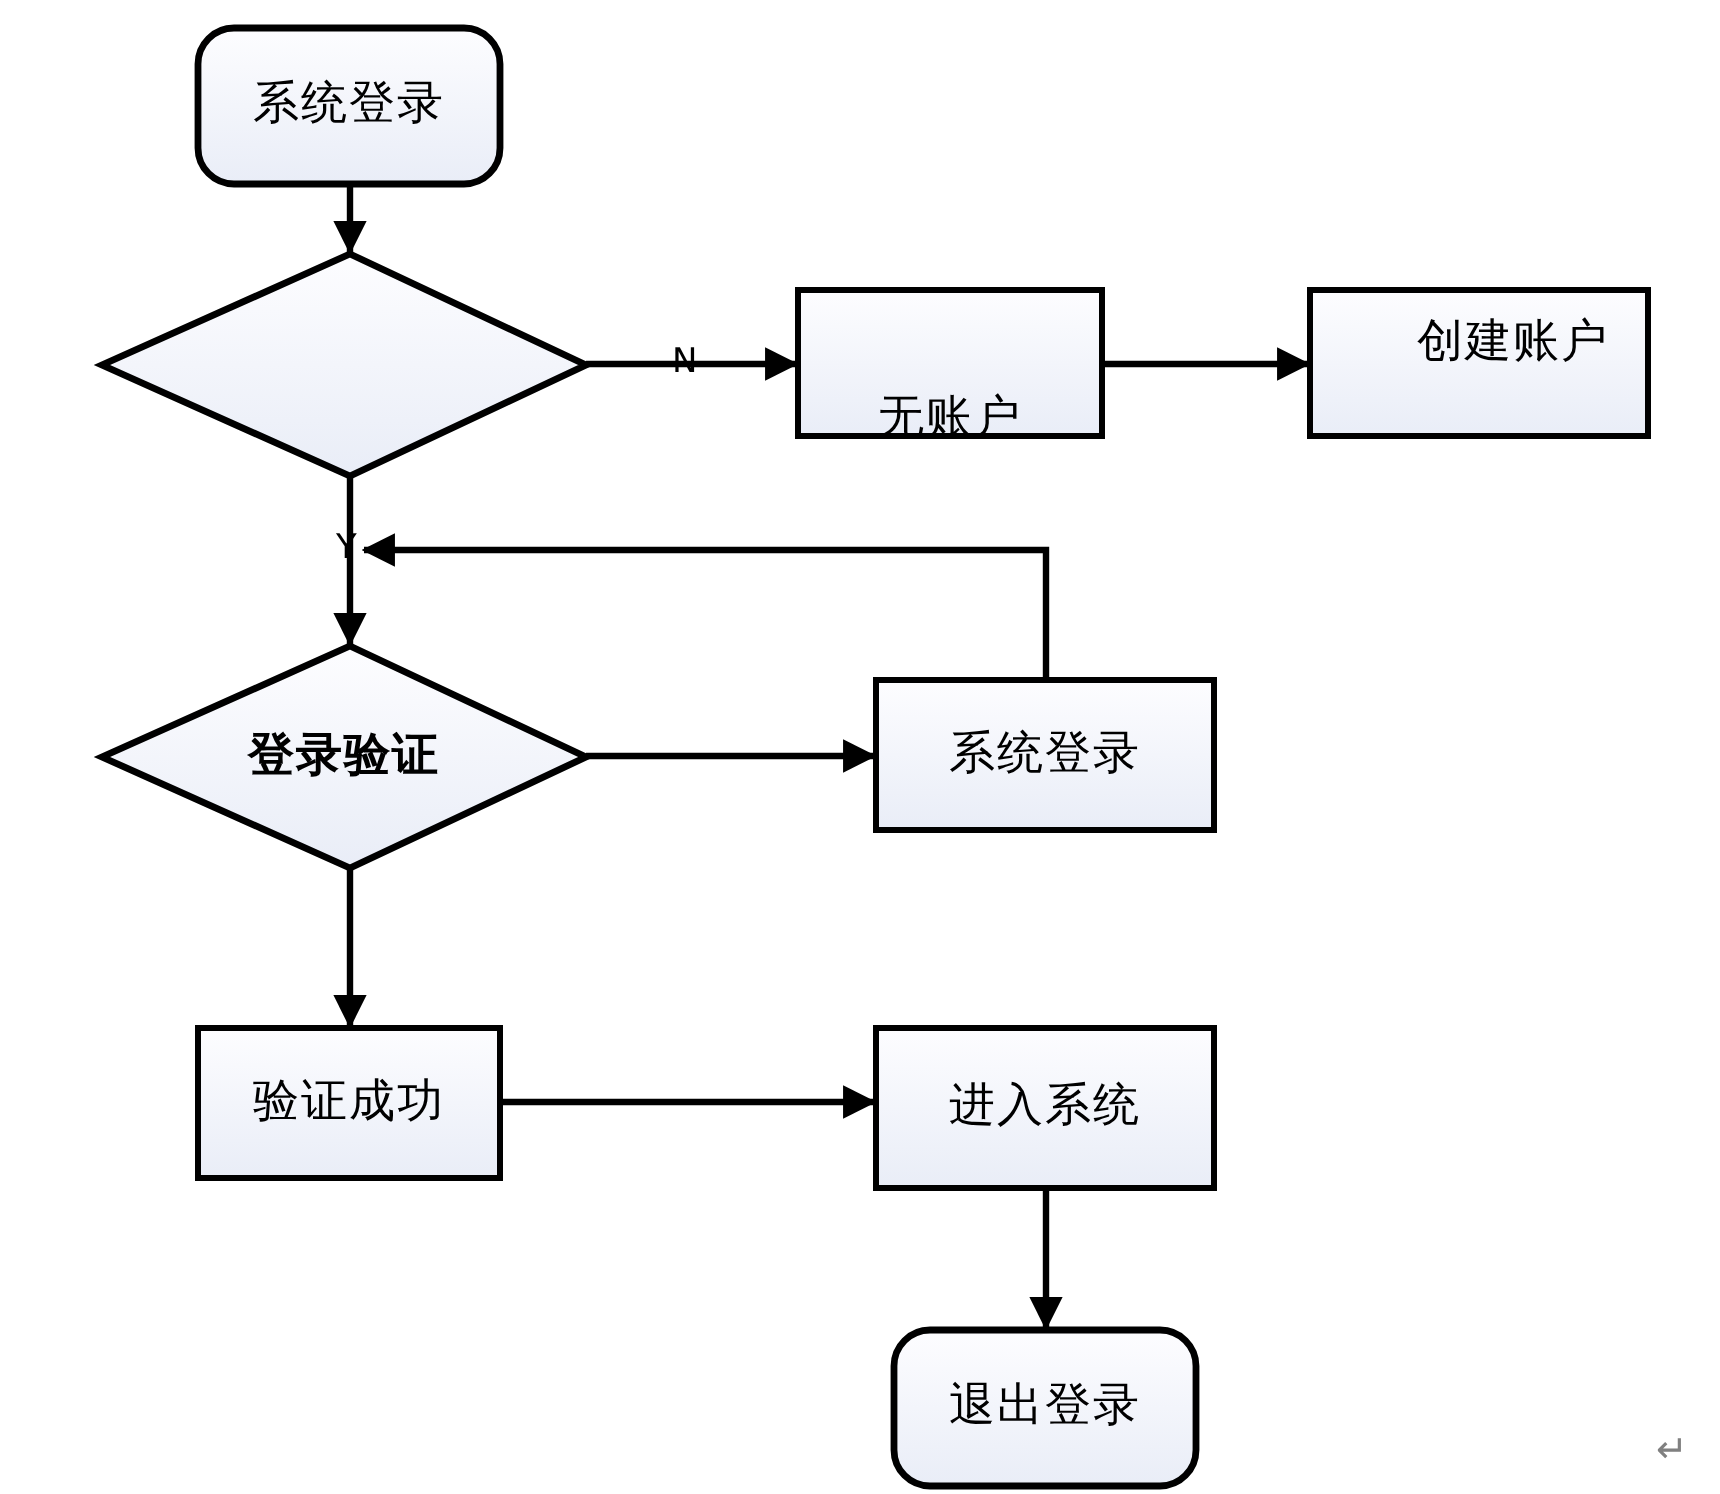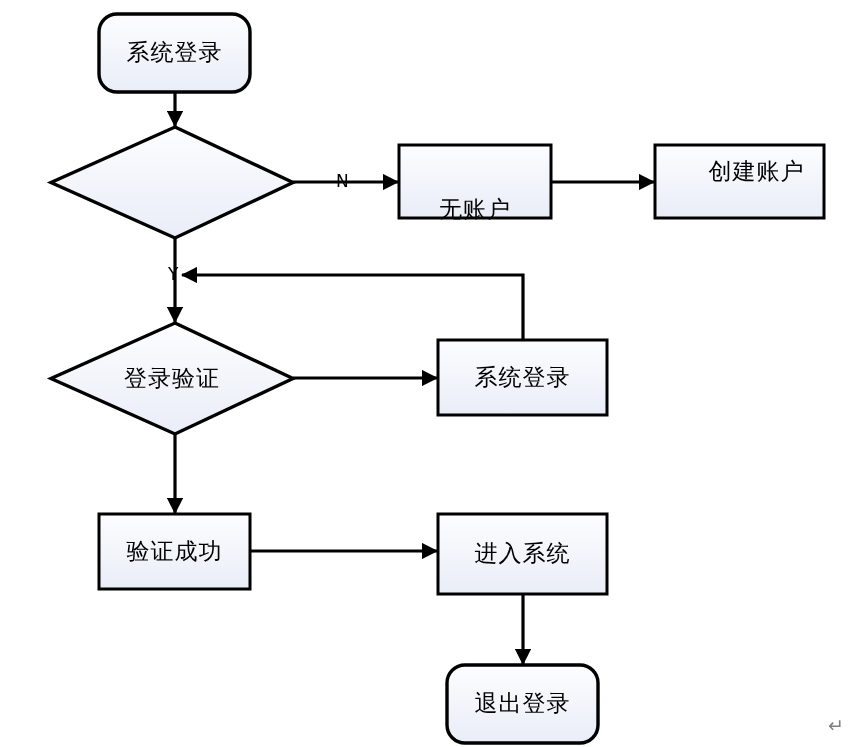--- a/index.html
+++ b/index.html
@@ -117,21 +117,21 @@
     </g>
   </svg>
 
   <div class="node-label" style="left:99px; top:14px; width:151px; height:78px;">系统登录</div>
 
 
   <div class="node-label" style="left:399px; top:145px; width:152px; height:73px;margin-top:28px;">无账户</div>
 
   <div class="node-label" style="left:655px; top:145px; width:169px; height:53px;padding-left:17px;">创建账户</div>
 
-  <div class="node-label" style="left:51px; top:323px; width:242px; height:111px;">登录验证</div>
+  <div class="node-label" style="left:51px; top:323px; width:242px; height:111px;font-weight:bold;">登录验证</div>
 
   <div class="node-label" style="left:438px; top:340px; width:169px; height:75px;">系统登录</div>
 
   <div class="node-label" style="left:438px; top:514px; width:169px; height:80px;">进入系统</div>
 
   <div class="node-label" style="left:99px; top:514px; width:151px; height:75px;">验证成功</div>
 
   <div class="node-label" style="left:447px; top:665px; width:151px; height:78px;">退出登录</div>
 
   <div class="edge-label" style="left:336px; top:173px;">N</div>

